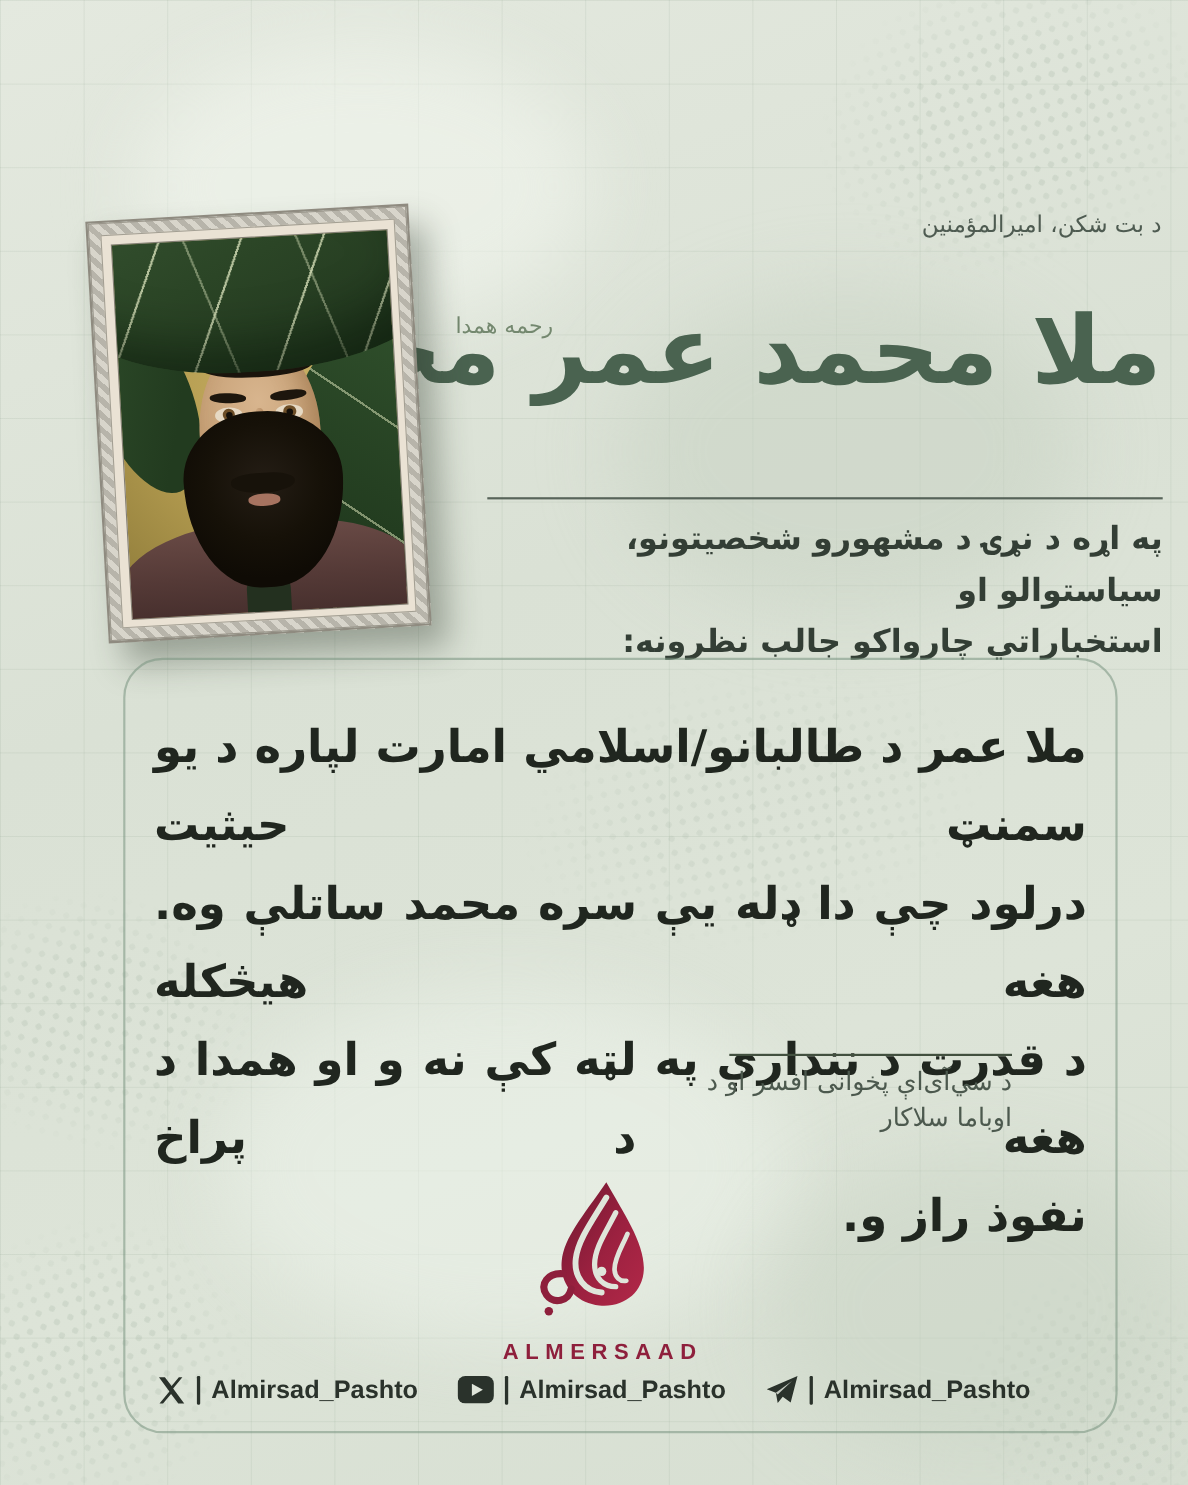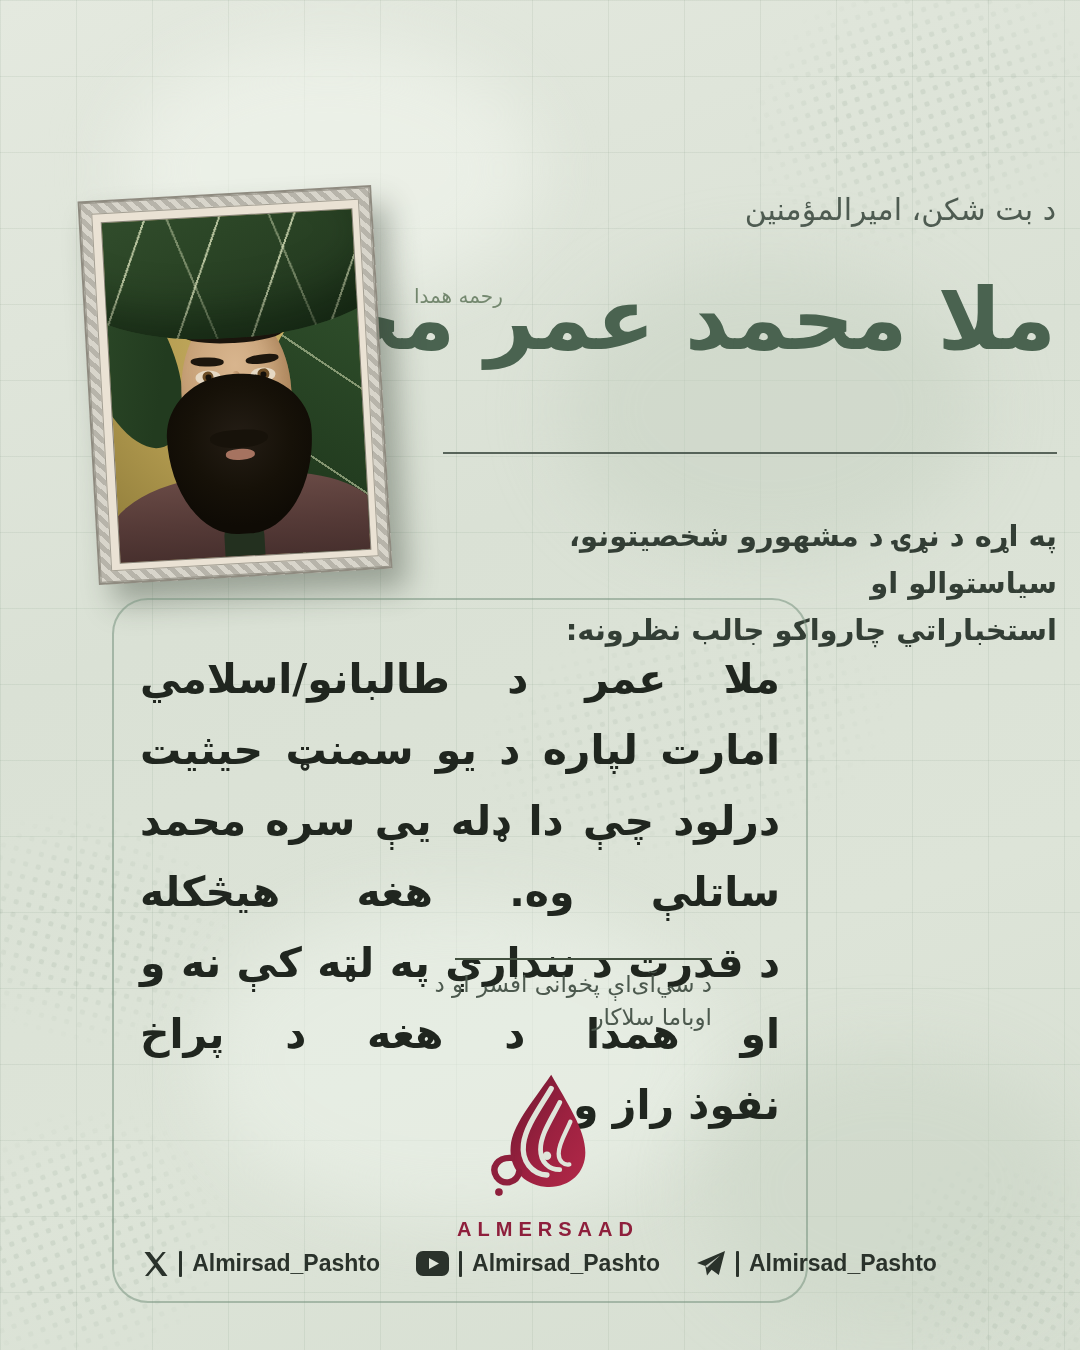--- a/index.html
+++ b/index.html
@@ -12,28 +12,28 @@
                      linear-gradient(90deg,rgba(118,142,122,.12) 1px,transparent 1px);
     background-size:76px 76px;pointer-events:none;}
   
   .dots{position:absolute;background-image:radial-gradient(rgba(125,148,128,.30) 2.6px,transparent 3px);
     background-size:13px 13px;opacity:.5;pointer-events:none;
     -webkit-mask-image:radial-gradient(closest-side,#000 45%,transparent 100%);
     mask-image:radial-gradient(closest-side,#000 45%,transparent 100%);}
   .splotch{position:absolute;border-radius:50%;filter:blur(34px);pointer-events:none;}
 
   
-  .kicker{position:absolute;top:192px;right:24px;font-size:30px;color:#4e5b51;direction:rtl;}
+  .kicker{position:absolute;top:192px;right:24px;font-size:21px;color:#4e5b51;direction:rtl;}
   .title-wrap{position:absolute;top:238px;right:20px;width:648px;height:198px;direction:rtl;}
   .title{position:absolute;right:4px;top:28px;width:100%;text-align:center;font-size:86px;font-weight:bold;
     color:#4a6350;line-height:1.25;white-space:nowrap;}
   .title-note{position:absolute;left:2px;top:46px;font-size:20px;color:#74886f;}
   .hdr-divider{position:absolute;top:452px;right:23px;width:614px;height:2px;background:#414d44;opacity:.85;}
   .subtitle{position:absolute;top:466px;right:23px;width:640px;direction:rtl;text-align:right;
-    font-size:29px;font-weight:bold;color:#333e35;line-height:1.62;margin-top:47px;}
+    font-size:29px;font-weight:bold;color:#333e35;line-height:1.62;}
 
   
   .photo-frame{position:absolute;left:88px;top:193px;width:268px;height:358px;transform:rotate(-3.2deg);
     padding:11px;border:2px solid #8f8b80;
     background:repeating-linear-gradient(45deg,#d8d5cb 0 5px,#b7b4aa 5px 10px);
     box-shadow:14px 20px 30px rgba(48,58,46,.38), inset 0 0 0 1px #9a968b;}
   .mat{width:100%;height:100%;box-sizing:border-box;padding:8px;background:#eae2d4;border:1px solid #a39f93;}
   .photo{position:relative;width:100%;height:100%;overflow:hidden;border:1px solid #837f74;
     background:radial-gradient(120% 90% at 62% 40%,#c9b065 0%,#b49c50 40%,#97833f 72%,#746831 100%);}
   .photo *{position:absolute;}
@@ -63,21 +63,21 @@
   .iris{left:28%;top:8%;width:46%;height:84%;background:#6d4e27;border-radius:50%;}
   .pupil{left:40%;top:28%;width:24%;height:44%;background:#14100a;border-radius:50%;}
   .nose{left:47.6%;top:45.5%;width:5%;height:14.5%;border-radius:45%;
     background:linear-gradient(90deg,rgba(150,100,60,0) 0%,rgba(135,86,45,.38) 75%);}
   .beard{left:21%;top:46.5%;width:58%;height:47%;border-radius:48% 48% 46% 46%/38% 38% 62% 62%;
     background:radial-gradient(60% 55% at 50% 40%,#241d15 0%,#161108 60%,#0f0b05 100%);}
   .mustache{left:38.5%;top:62.8%;width:23%;height:5.5%;background:#17120a;border-radius:40% 40% 50% 50%;}
   .lips{left:44.5%;top:68.6%;width:11.5%;height:3.2%;background:#a67360;border-radius:45%;}
 
   
-  .main-box{position:absolute;left:112px;top:598px;width:696px;height:705px;box-sizing:border-box;
+  .main-box{position:absolute;left:112px;top:598px;width:904px;height:705px;box-sizing:border-box;
     border:2px solid rgba(120,148,128,.55);border-radius:36px;}
   .quote{position:absolute;top:44px;left:26px;right:26px;direction:rtl;color:#20261f;
     font-size:41px;font-weight:bold;}
   .quote .ln{line-height:71px;text-align:justify;text-align-last:justify;}
   .quote .ln.last{text-align:right;text-align-last:right;}
 
   .attribution{position:absolute;top:350px;right:94px;width:300px;direction:rtl;text-align:right;}
   .attr-name{font-size:27px;font-weight:bold;color:#3c4d41;line-height:1.2;}
   .attr-underline{margin:8px 0 8px auto;width:257px;height:2px;background:#42503f;}
   .attr-role{font-size:23px;color:#4c594e;line-height:1.42;}

